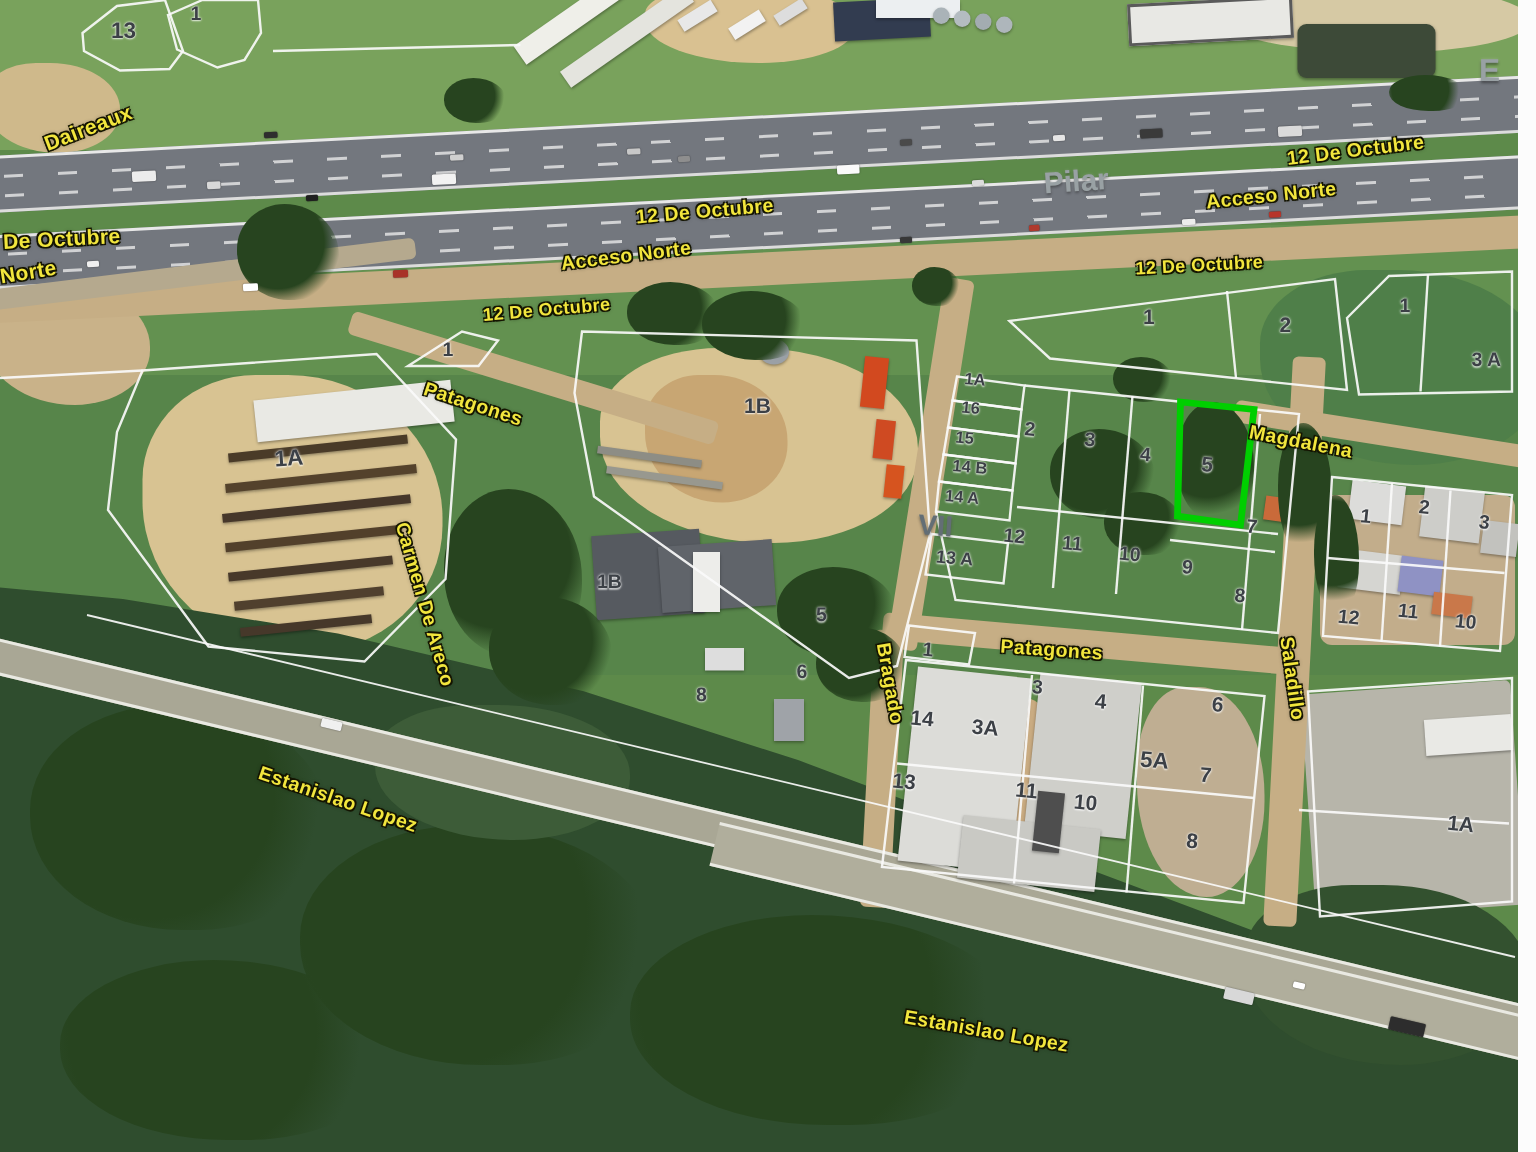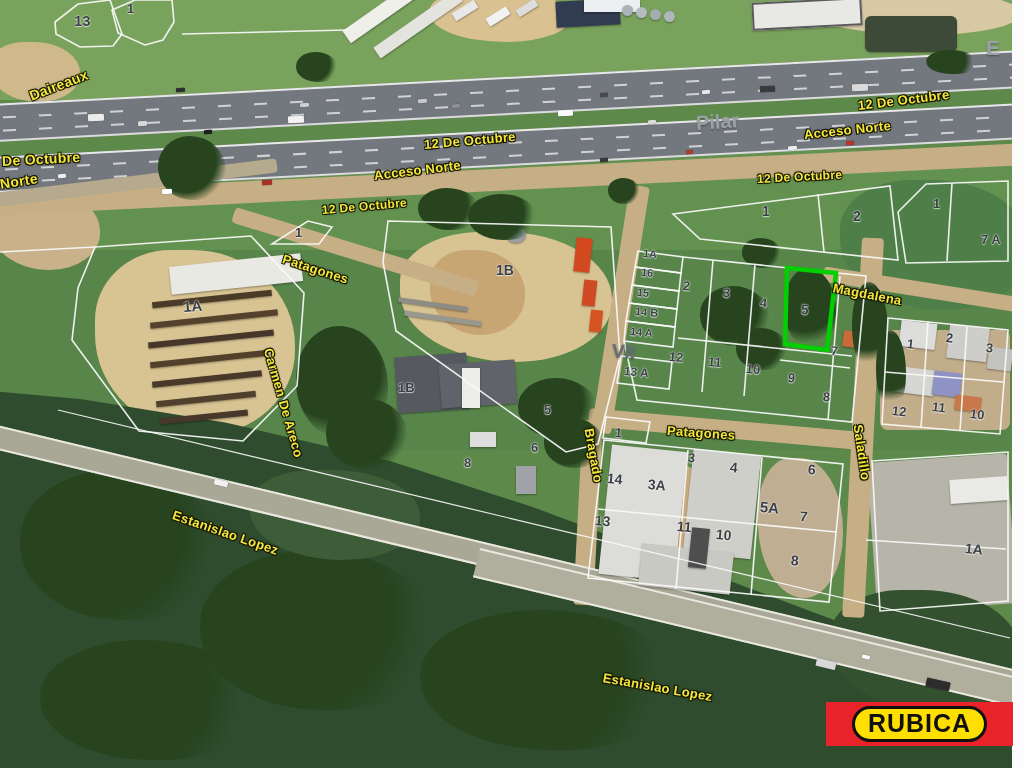--- a/index.html
+++ b/index.html
@@ -266,21 +266,21 @@
       <span class="lbl-area" style="left: 986px; top: 36px; font-size: 21px; color: rgb(153, 161, 164);">E</span>
       <span class="lbl-area" style="left: 612px; top: 340px; font-size: 19px; transform: rotate(4deg); color: rgb(99, 110, 117);">VII</span>
     </div>
   <div id="parcel-layer" class="abs z70" style="left:0;top:0;width:100%;height:100%;">
       <span class="lbl-parcel" style="left: 74px; top: 12px; font-size: 15px;">13</span>
       <span class="lbl-parcel" style="left: 127px; top: 1px; font-size: 13px;">1</span>
       <span class="lbl-parcel" style="left: 295px; top: 225px; font-size: 13px;">1</span>
       <span class="lbl-parcel" style="left: 762px; top: 203px; font-size: 14px;">1</span>
       <span class="lbl-parcel" style="left: 853px; top: 208px; font-size: 14px;">2</span>
       <span class="lbl-parcel" style="left: 933px; top: 196px; font-size: 13px;">1</span>
-      <span class="lbl-parcel" style="left: 981px; top: 232px; font-size: 13px;">7 A</span>
+      <span class="lbl-parcel" style="left: 981px; top: 232px; font-size: 13px;">3 A</span>
       <span class="lbl-parcel" style="left: 183px; top: 298px; font-size: 15px; transform: rotate(-4deg);">1A</span>
       <span class="lbl-parcel" style="left: 496px; top: 262px; font-size: 14px;">1B</span>
       <span class="lbl-parcel" style="left: 398px; top: 380px; font-size: 13px;">1B</span>
       <span class="lbl-parcel" style="left: 544px; top: 402px; font-size: 13px;">5</span>
       <span class="lbl-parcel" style="left: 531px; top: 440px; font-size: 13px;">6</span>
       <span class="lbl-parcel" style="left: 464px; top: 455px; font-size: 13px;">8</span>
       <span class="lbl-parcel" style="left: 643px; top: 247px; font-size: 11px; transform: rotate(5deg);">1A</span>
       <span class="lbl-parcel" style="left: 641px; top: 266px; font-size: 11px; transform: rotate(5deg);">16</span>
       <span class="lbl-parcel" style="left: 637px; top: 286px; font-size: 11px; transform: rotate(5deg);">15</span>
       <span class="lbl-parcel" style="left: 635px; top: 305px; font-size: 11px; transform: rotate(5deg);">14 B</span>
@@ -312,17 +312,14 @@
       <span class="lbl-parcel" style="left: 800px; top: 508px; font-size: 14px; transform: rotate(5deg);">7</span>
       <span class="lbl-parcel" style="left: 595px; top: 512px; font-size: 14px; transform: rotate(5deg);">13</span>
       <span class="lbl-parcel" style="left: 677px; top: 518px; font-size: 14px; transform: rotate(5deg);">11</span>
       <span class="lbl-parcel" style="left: 716px; top: 526px; font-size: 14px; transform: rotate(5deg);">10</span>
       <span class="lbl-parcel" style="left: 791px; top: 552px; font-size: 14px; transform: rotate(5deg);">8</span>
       <span class="lbl-parcel" style="left: 965px; top: 540px; font-size: 14px; transform: rotate(6deg);">1A</span>
     </div>
 
   <div class="white-strip"></div>
 
-  <div class="logo-band">
-    <div class="logo-pill">RUBICA</div>
-  </div>
 
 </div>
 
 </body></html>

